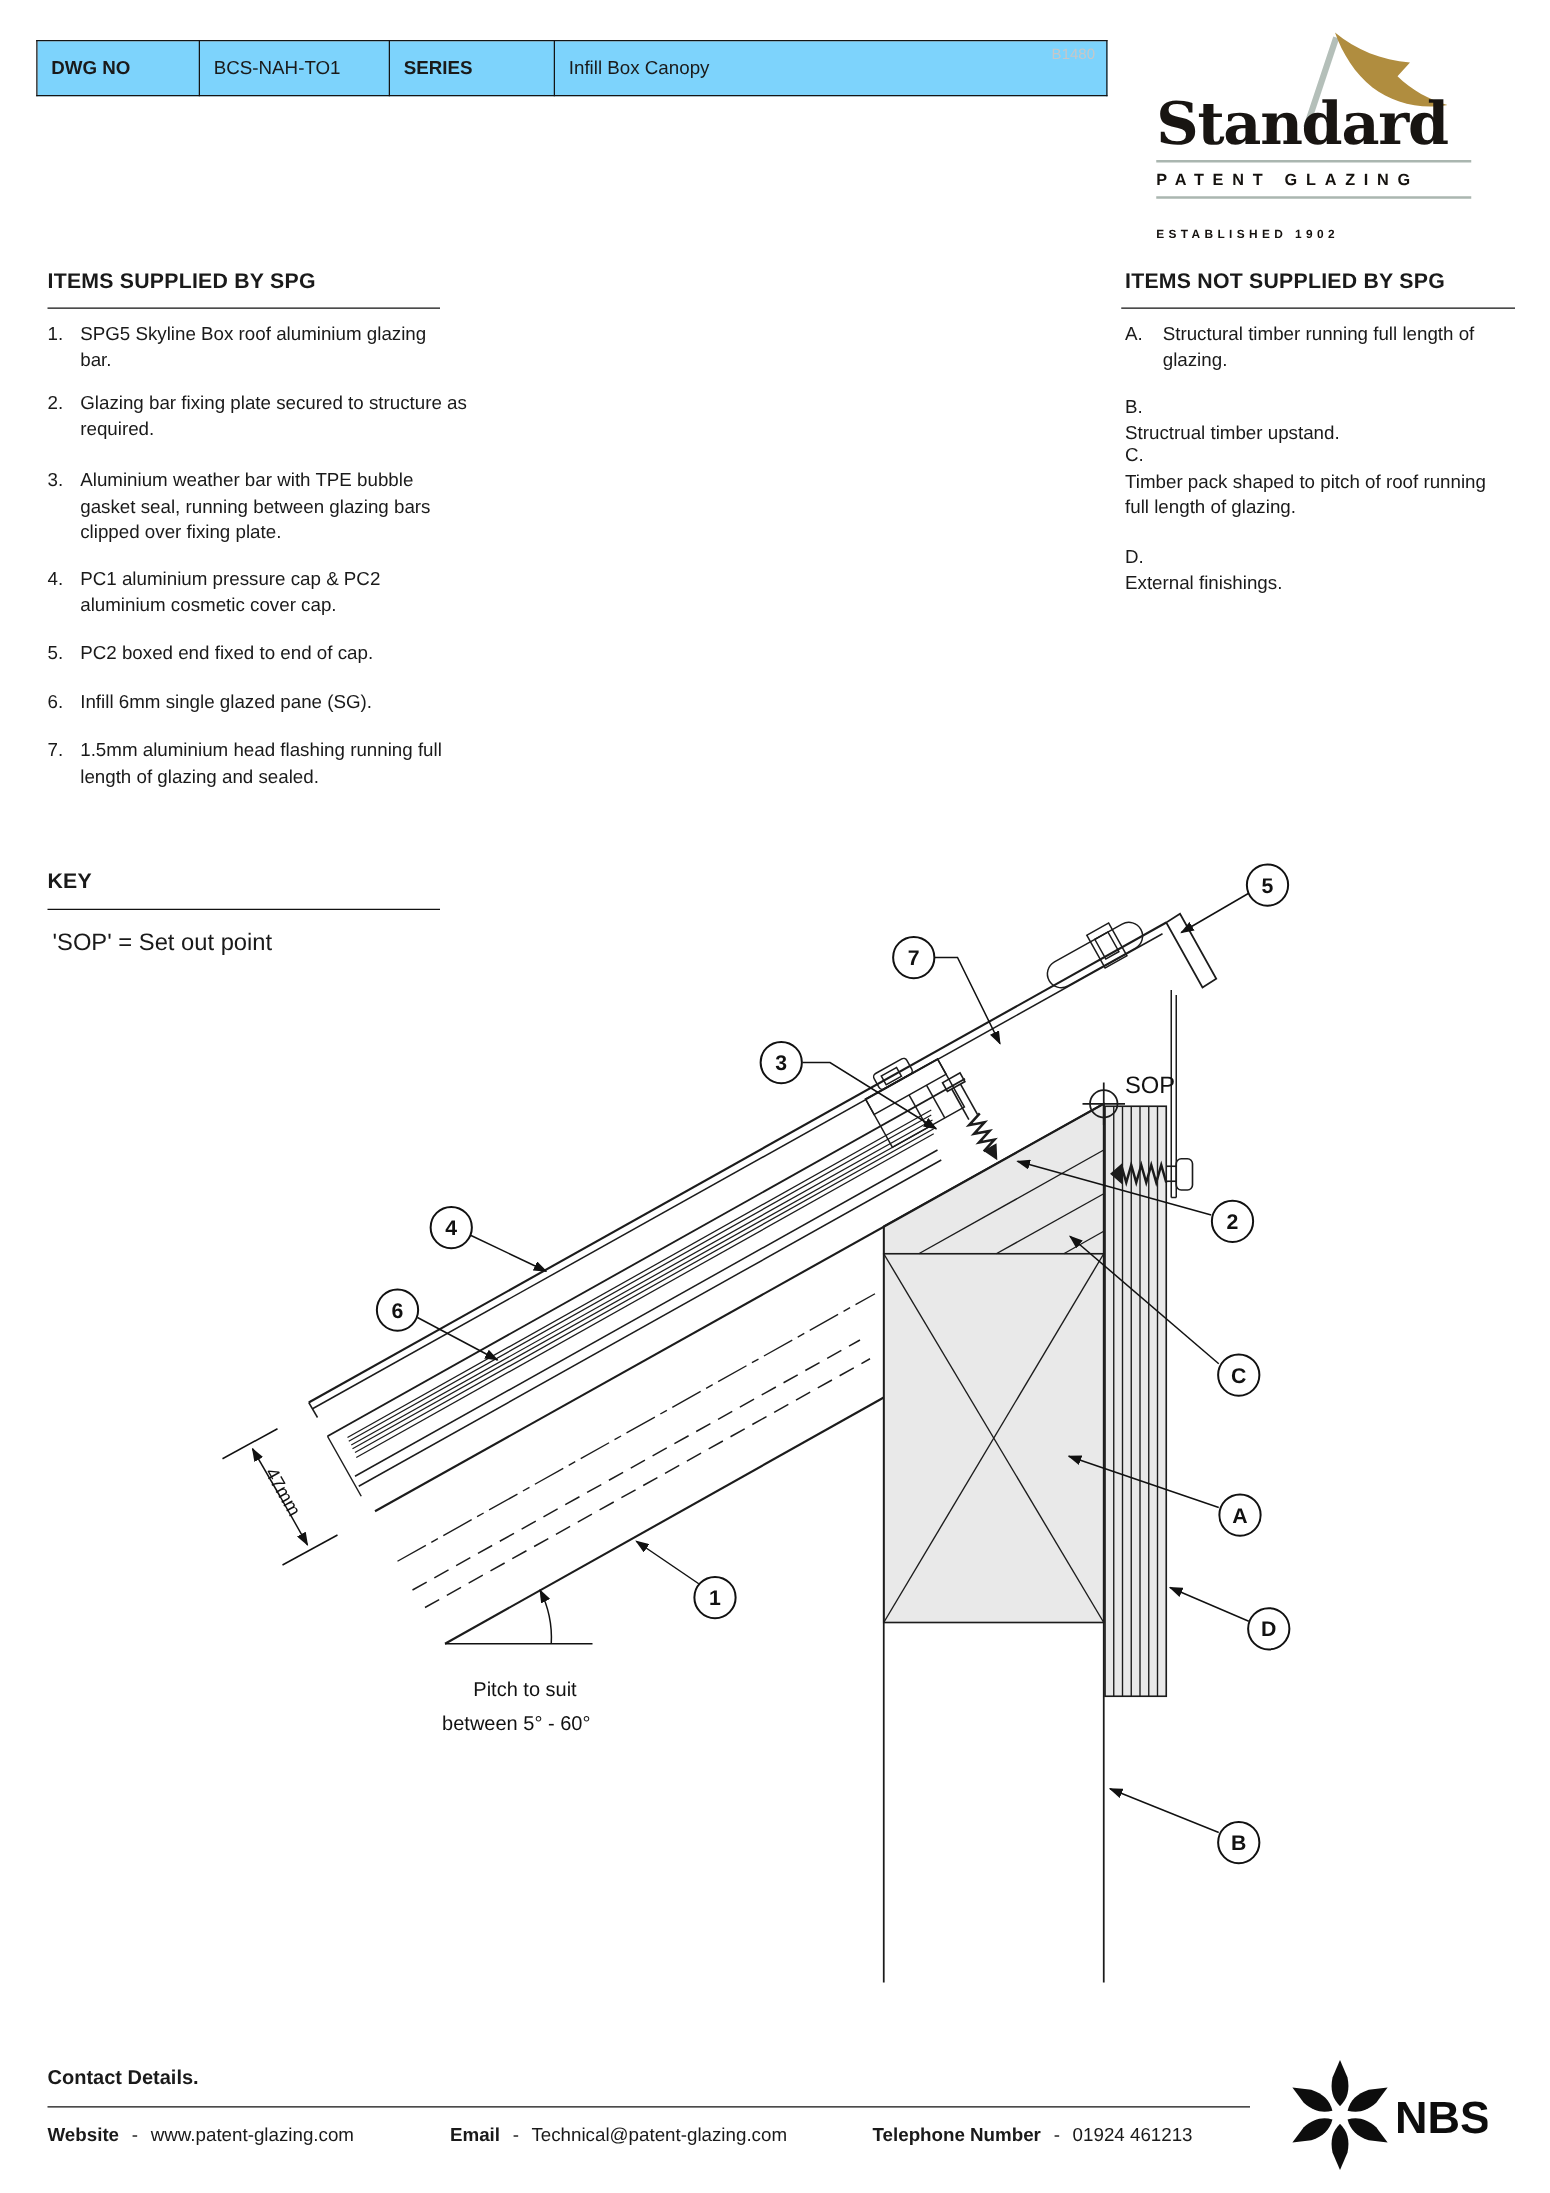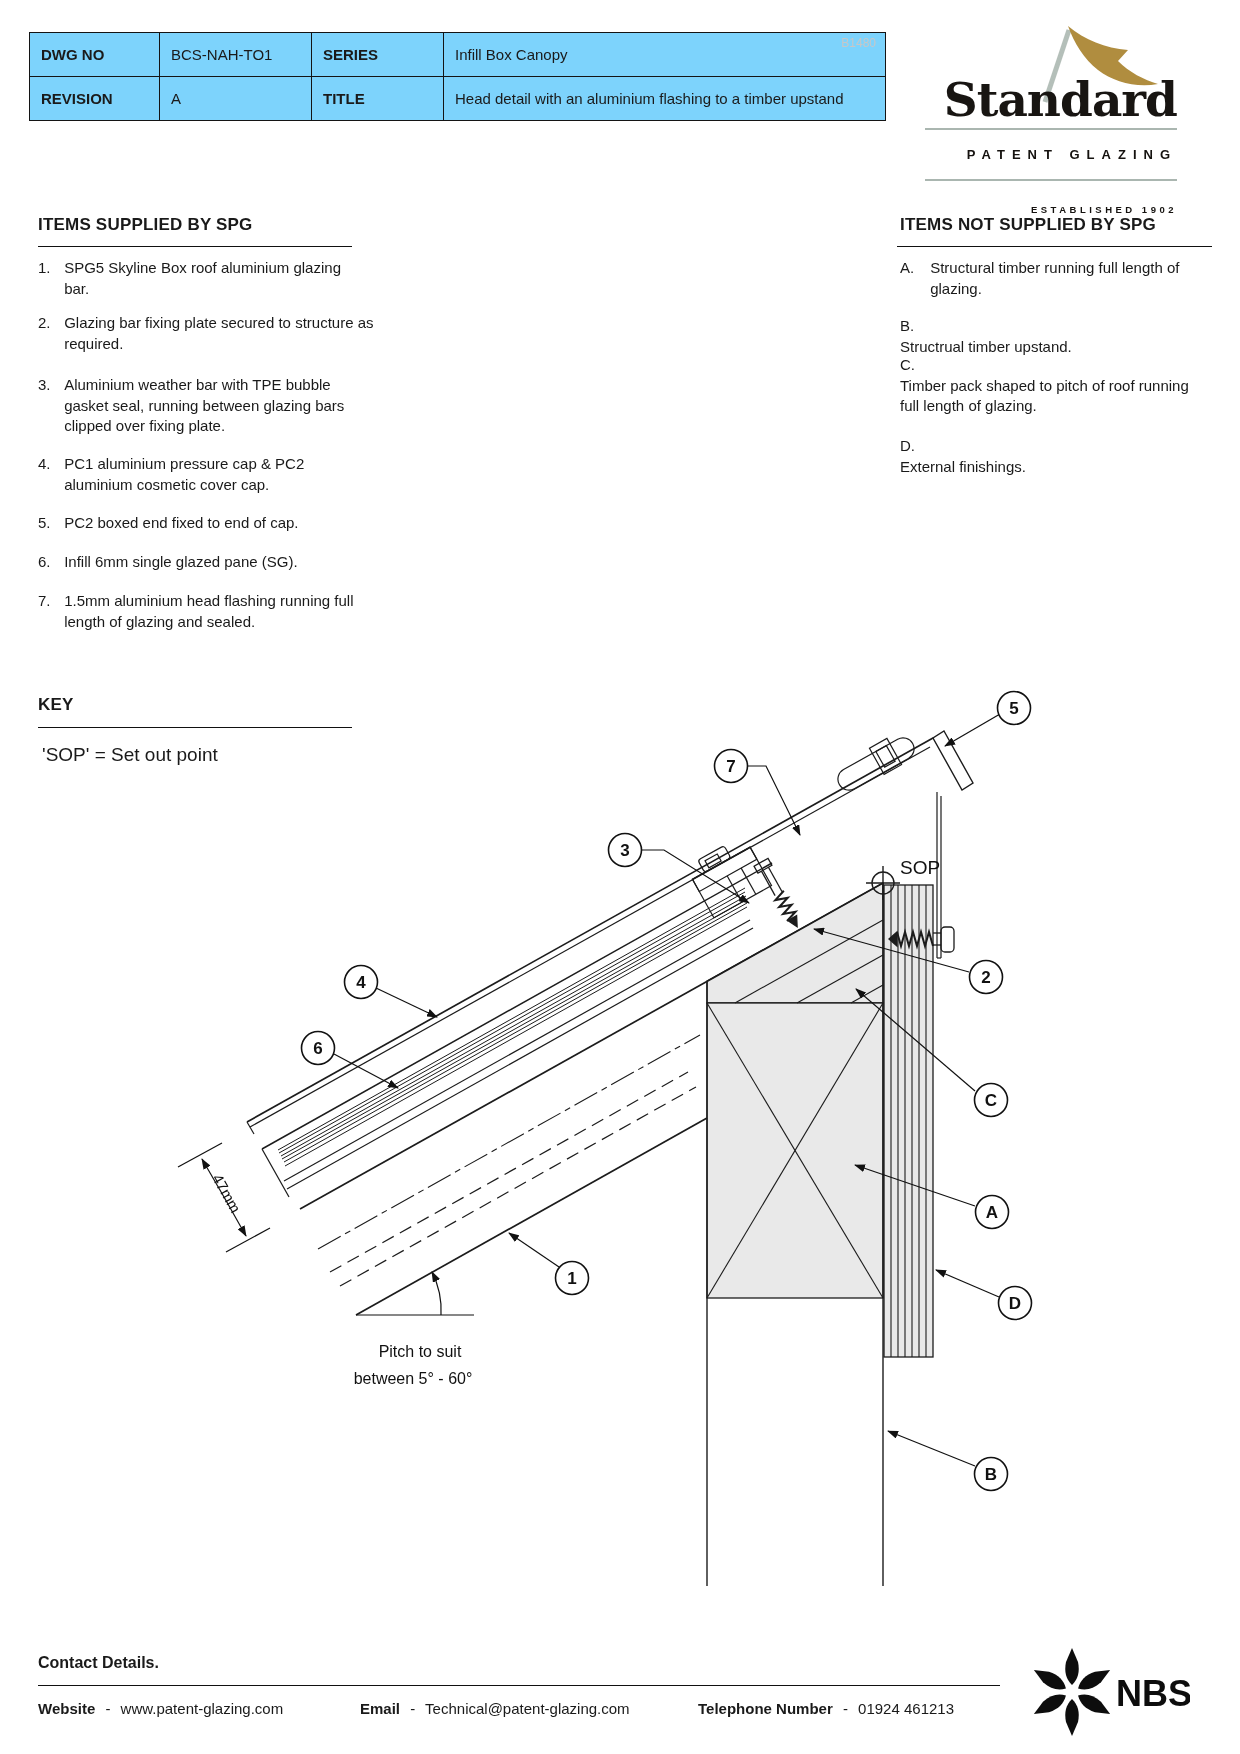--- a/index.html
+++ b/index.html
@@ -5,26 +5,26 @@
   html,body{margin:0;padding:0}
   body{width:1240px;height:1754px;position:relative;background:#fff;
        font-family:"Liberation Sans",sans-serif;color:#1a1a1a;overflow:hidden}
   
   .tb{position:absolute;left:29px;top:32px}
   .tb table{border-collapse:collapse}
   .tb td{border:1.6px solid #141414;height:43px;padding:0 6px 0 11px;font-size:15px;vertical-align:middle;background:#7dd3fc}
   .tb td.lbl{font-weight:bold}
   .watermark{position:absolute;left:788px;top:36px;width:88px;text-align:right;font-size:12px;color:#c7c7c7}
   
-  .logo{position:absolute;left:925px;top:18px;width:252px;text-align:right}
+  .logo{position:absolute;left:925px;top:18px;width:252px;text-align:left}
   .logo .flag{position:absolute;left:108px;top:2px}
   .logo .name{position:relative;margin-top:58px;font-family:"DejaVu Serif",serif;font-weight:bold;
               font-size:47px;line-height:48px;color:#181512;letter-spacing:-1px}
   .logo .sub{margin-top:4px;border-top:2px solid #aab6b0;border-bottom:2px solid #aab6b0;
-             padding:17px 0;font-size:13px;font-weight:bold;letter-spacing:7px;color:#15120f}
+             padding:6px 0;font-size:13px;font-weight:bold;letter-spacing:7px;color:#15120f}
   .logo .est{margin-top:23px;font-size:9.5px;font-weight:bold;letter-spacing:3.5px;color:#15120f}
   
   .sec-h{position:absolute;font-size:17px;font-weight:bold;letter-spacing:.2px}
   .rule{position:absolute;border-top:1.6px solid #111;height:0}
   .item{position:absolute;font-size:15px;line-height:20.5px}
   .item .num{display:inline-block;vertical-align:top}
   .item .txt{display:inline-block;vertical-align:top}
   .u{}
   .keynote{position:absolute;font-size:19px}
   
@@ -49,26 +49,20 @@
         <col style="width:132px">
         <col style="width:442px">
       </colgroup>
     <tbody>
         <tr>
       <td class="lbl">DWG NO</td>
       <td>BCS-NAH-TO1</td>
       <td class="lbl">SERIES</td>
       <td>Infill Box Canopy</td>
     </tr>
-    <tr>
-      <td class="lbl">REVISION</td>
-      <td>A</td>
-      <td class="lbl">TITLE</td>
-      <td>Head detail with an aluminium flashing to a timber upstand</td>
-    </tr>
   </tbody>
     </table>
 </div>
 <div class="watermark">B1480</div>
 
 <div class="logo">
   <svg class="flag" width="140" height="88" viewBox="0 0 140 88">
     <line x1="12" y1="82" x2="36" y2="10" stroke="#b4bfb9" stroke-width="5"></line>
     <path d="M35,6 C52,20 72,28 95,30 L85,41 C96,52 111,60 125,64 C103,68 81,62 65,50 C51,39 41,23 35,6 Z" fill="#b08d3f"></path>
   </svg>

